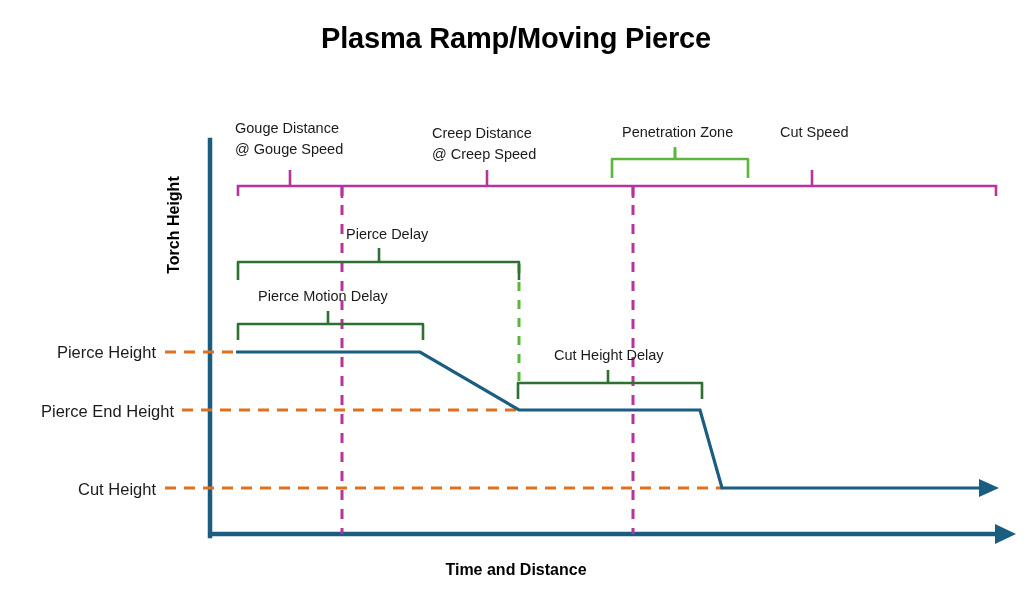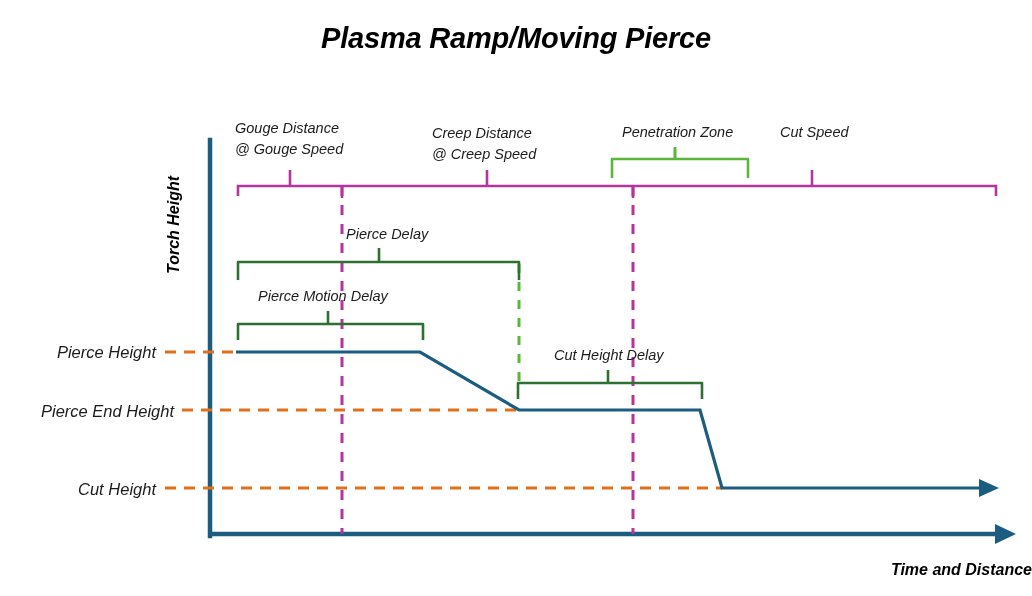--- a/index.html
+++ b/index.html
@@ -12,21 +12,20 @@
     font-family: "Liberation Sans", sans-serif;
     width: 1032px;
     height: 596px;
     overflow: hidden;
   }
   #stage {
     position: relative;
     width: 1032px;
     height: 596px;
     background: #ffffff;
-    font-style: italic;
   }
   #diagram-svg {
     position: absolute;
     left: 0;
     top: 0;
     width: 1032px;
     height: 596px;
   }
   .chart-title {
     position: absolute;
@@ -37,21 +36,21 @@
     font-size: 29px;
     font-weight: bold;
     color: #000000;
     letter-spacing: -0.2px;
   }
   .axis-label-x {
     position: absolute;
     left: 0;
     top: 561px;
     width: 1032px;
-    text-align: right;
+    text-align: center;
     font-size: 16px;
     font-weight: bold;
     color: #000000;
   }
   .axis-label-y {
     position: absolute;
     left: 165px;
     top: 155px;
     width: 140px;
     text-align: center;

